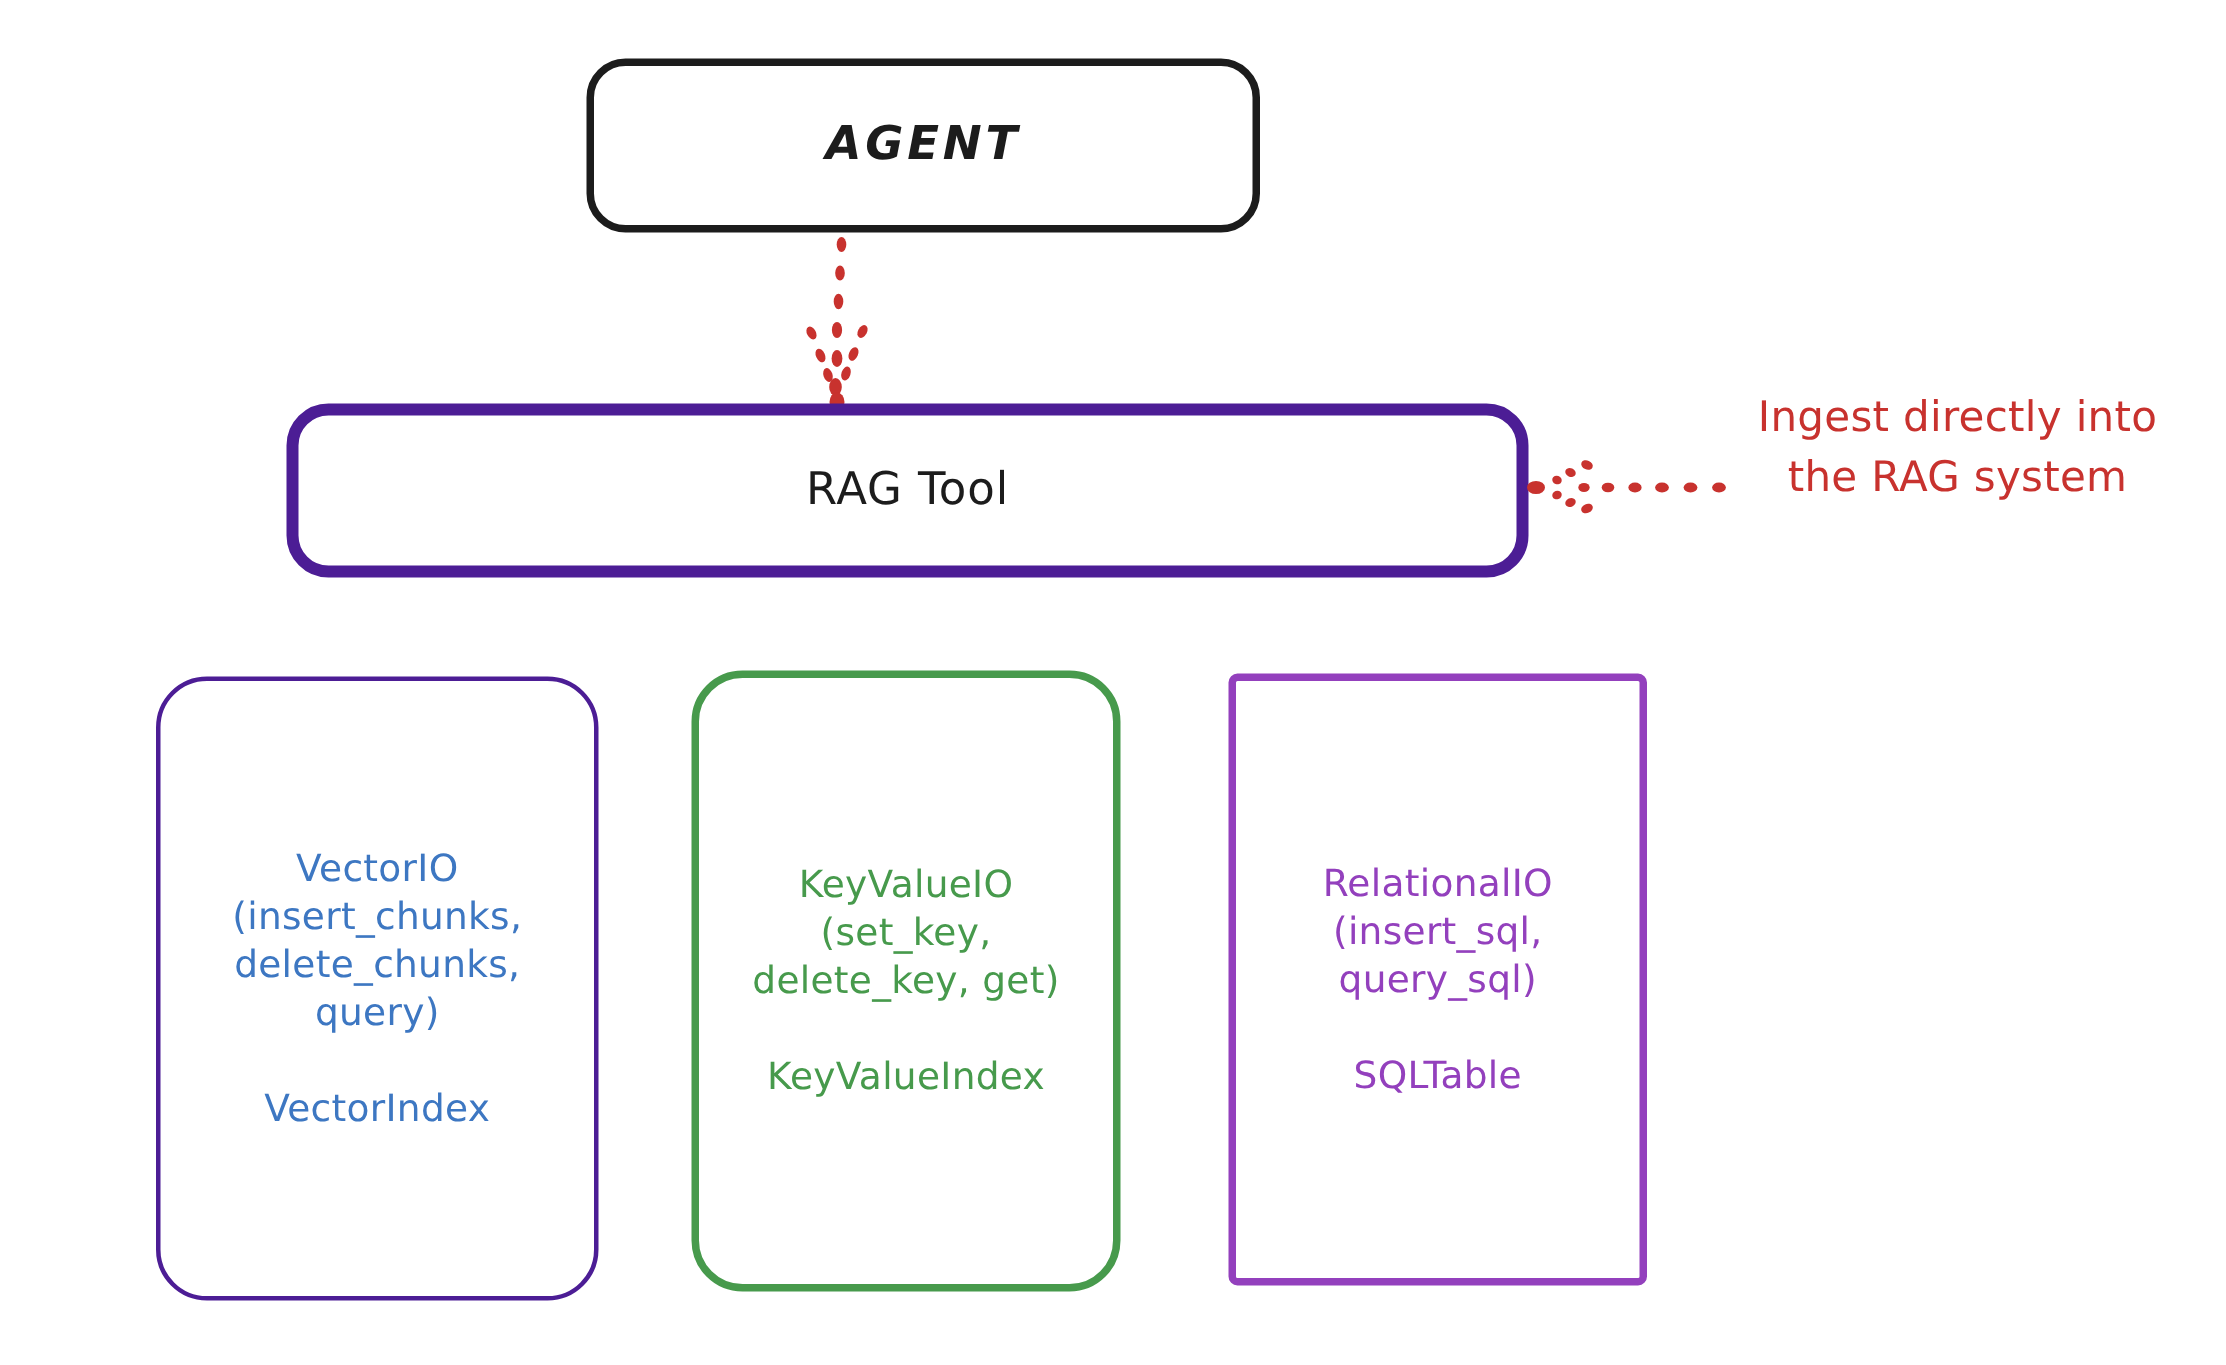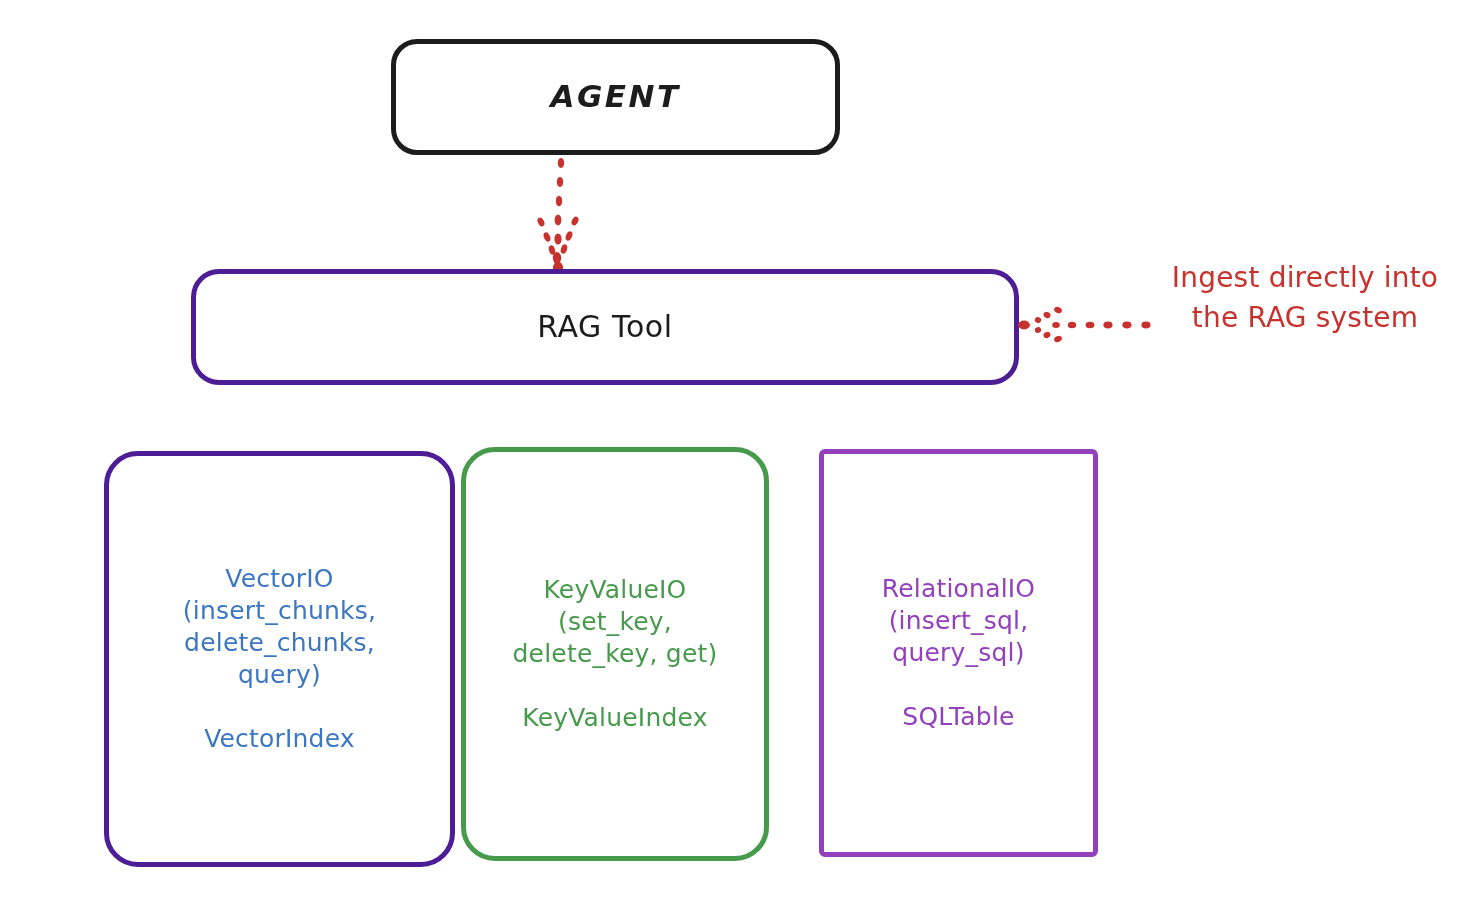--- a/index.html
+++ b/index.html
@@ -50,44 +50,44 @@
     color: #1c1c1c;
     letter-spacing: 2.5px;
   }
 
   
   #rag-tool-node {
     left: 156px;
     top: 269px;
     width: 828px;
     height: 116px;
-    border: 5px solid #4c1d95;
+    border: 8px solid #4c1d95;
     border-radius: 28px;
   }
   #rag-tool-node .node-label {
     font-family: "DejaVu Sans", sans-serif;
     font-size: 30px;
     font-weight: 500;
     color: #1c1c1c;
     letter-spacing: 0.6px;
   }
 
   
   #vector-io-node {
     left: 69px;
     top: 451px;
-    width: 351px;
+    width: 295px;
     height: 416px;
-    border: 5px solid #4c1d95;
+    border: 3px solid #4c1d95;
     border-radius: 34px;
   }
   #key-value-io-node {
     left: 426px;
     top: 447px;
-    width: 308px;
+    width: 286px;
     height: 414px;
     border: 5px solid #479a4c;
     border-radius: 34px;
     align-items: center;
   }
   #relational-io-node {
     left: 784px;
     top: 449px;
     width: 279px;
     height: 408px;

